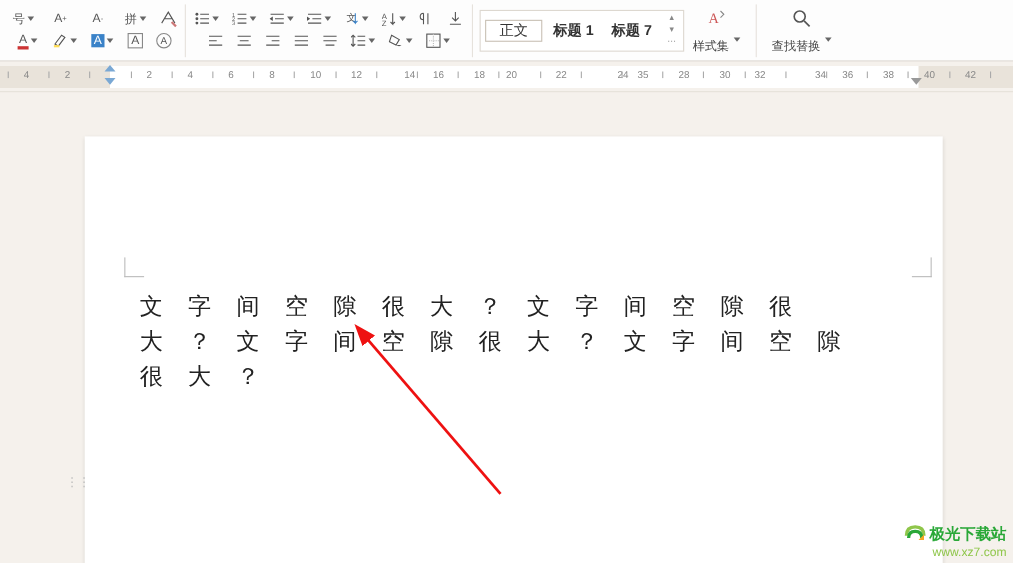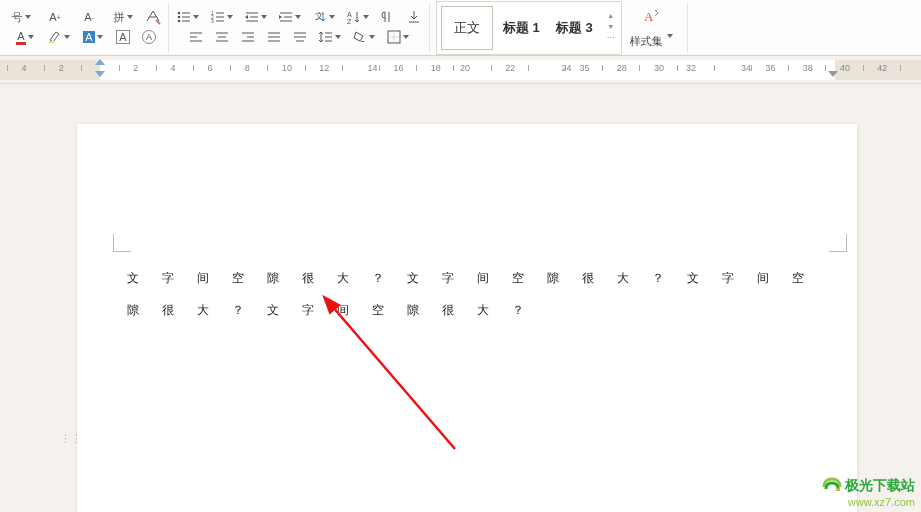--- a/index.html
+++ b/index.html
@@ -46,21 +46,21 @@
     margin-left: 2px;
     display: inline-block;
   }
   .style-box {
     border: 1px solid #c8c0b4;
     padding: 4px 12px;
     font-size: 13px;
     color: #333;
     background: #fff;
     cursor: pointer;
-    height: 44px;
+    height: 20px;
     display: flex;
     align-items: center;
     margin: 2px 2px;
   }
   .style-label { font-size: 13px; font-weight: bold; color: #333; padding: 4px 8px; cursor: pointer; height: 28px; display:flex;align-items:center; }
   .style-gallery { display: flex; align-items: center; border: 1px solid #ddd8d0; padding: 2px; background:#fff; }
   .gallery-scroll {
     width: 16px; height: 32px;
     display: flex; flex-direction: column;
     justify-content: space-between;
@@ -157,21 +157,21 @@
     position: absolute;
     width: 18px; height: 18px;
   }
   .page-corner.tl { left: 36px; top: 110px; border-left:1px solid #bbb; border-bottom:1px solid #bbb; }
   .page-corner.tr { right: 10px; top: 110px; border-right:1px solid #bbb; border-bottom:1px solid #bbb; }
   .doc-text {
     position: absolute;
     left: 50px; top: 138px;
     right: 28px;
     font-family: "SimSun","宋体",serif;
-    font-size: 12px;
+    font-size: 21px;
     color: #222;
     letter-spacing: 23px;
     line-height: 32px;
   }
   .para-handle {
     position: absolute;
     left: 60px; top: 348px;
     color: #bbb;
     font-size: 11px;
     cursor: move;
@@ -371,41 +371,55 @@
           </svg>
           <span class="dd-tri"></span>
         </div>
     </div>
   </div>
 
   <div class="ribbon-group" style="flex-direction:row;align-items:center;">
     <div class="style-gallery">
       <div class="style-box">正文</div>
       <div class="style-label">标题 1</div>
-      <div class="style-label">标题 3</div>
+      <div class="style-label">标题 7</div>
       <div class="gallery-scroll">
         <div>▴</div>
         <div>▾</div>
         <div>⋯</div>
       </div>
     </div>
     <div class="big-btn">
       <div class="big-icon">
         <svg width="20" height="20" viewBox="0 0 20 20">
             <text x="3" y="14" font-size="13" fill="#c55" font-family="serif">A</text>
             <path d="M14 3 L17 6 L14 9" stroke="#888" fill="none"></path>
           </svg>
       </div>
       <div class="lbl">
           <span>样式集</span>
           <span class="dd-tri"></span>
         </div>
     </div>
   </div>
 
+  <div class="ribbon-group last">
+    <div class="big-btn">
+      <div class="big-icon">
+        <svg width="20" height="20" viewBox="0 0 20 20">
+            <circle cx="8" cy="8" r="5" fill="none" stroke="#555" stroke-width="1.5"></circle>
+            <line x1="12" y1="12" x2="17" y2="17" stroke="#555" stroke-width="1.5"></line>
+          </svg>
+      </div>
+      <div class="lbl">
+          <span>查找替换</span>
+          <span class="dd-tri"></span>
+        </div>
+    </div>
+  </div>
 </div>
 
 <div class="ruler-area">
   <div class="ruler"></div>
   <div class="ruler-white" style="left:100px;width:735px"></div>
   <div id="ruler-nums">
       <span class="ruler-num" style="left: 21.6px;">4</span>
       <span class="ruler-num" style="left: 58.8px;">2</span>
       <span class="ruler-num" style="left: 133.2px;">2</span>
       <span class="ruler-num" style="left: 170.4px;">4</span>

